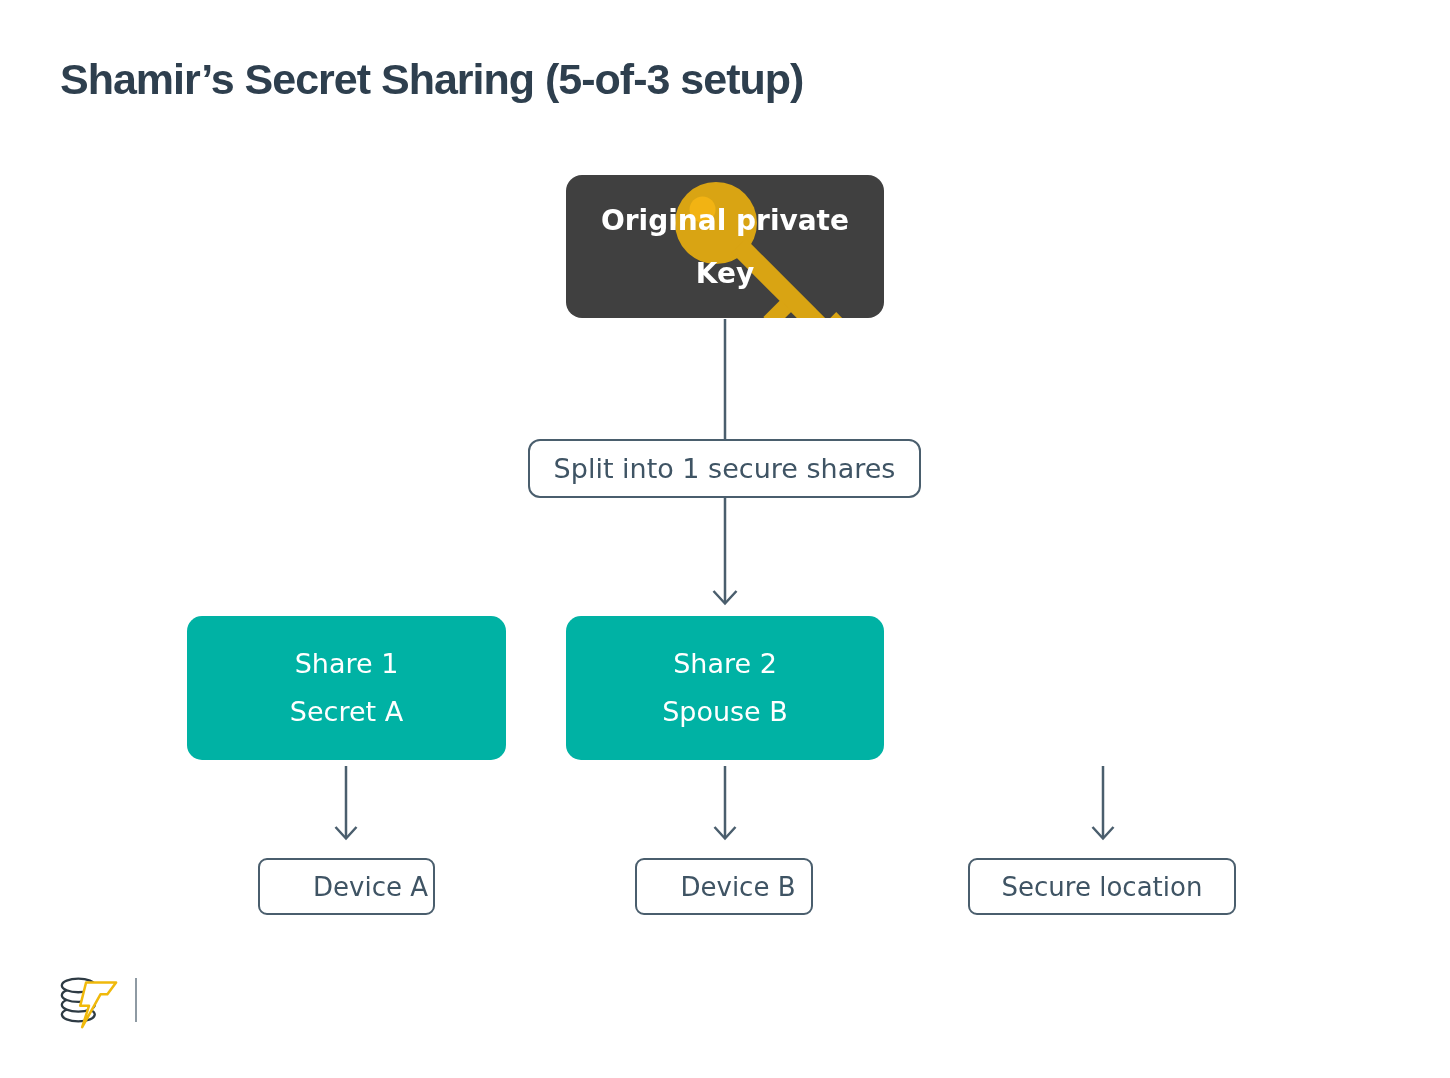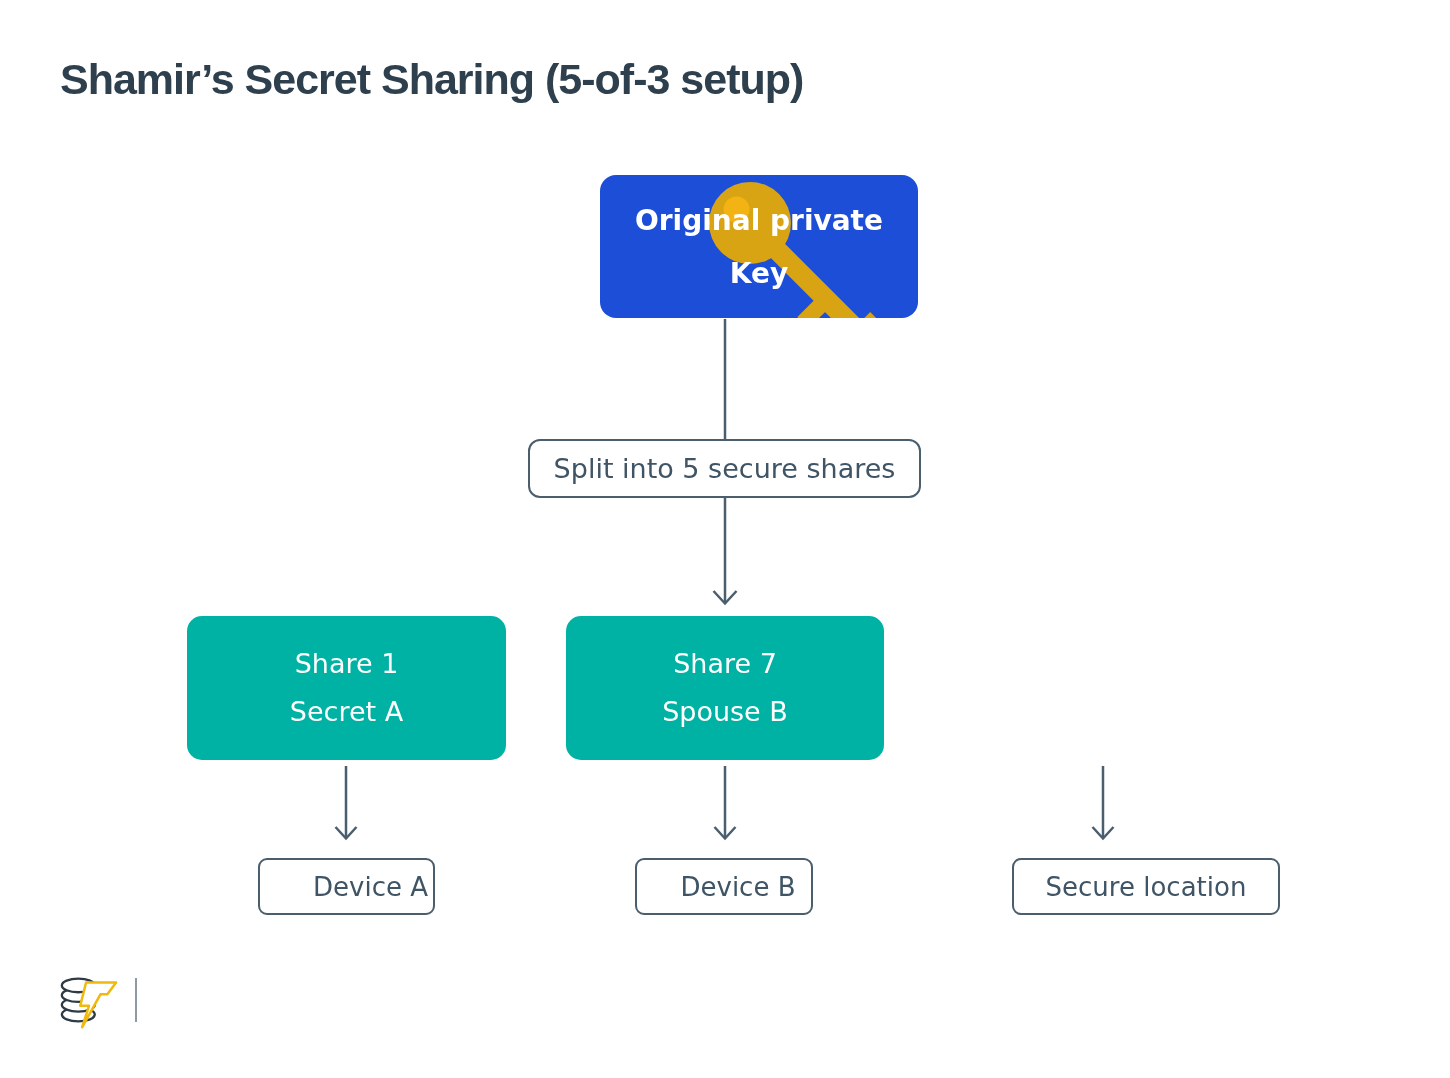--- a/index.html
+++ b/index.html
@@ -30,29 +30,28 @@
     position: absolute;
     left: 0; top: 0;
     width: 1450px; height: 1078px;
     z-index: 0;
   }
 
   .node { position: absolute; display: flex; flex-direction: column; align-items: center; justify-content: center; z-index: 1; }
 
   .node.root {
     left: 566px; top: 175px; width: 318px; height: 143px;
-    background: #1d4ed8;
+    background: #404040;
     border-radius: 16px;
     color: #ffffff;
     font-weight: 700;
     font-size: 28px;
     line-height: 53px;
     text-align: center;
     overflow: hidden;
-    margin-left: 34px;
   }
   .node.root .label-line { position: relative; z-index: 2; }
   .key-art { position: absolute; left: 0; top: 0; width: 100%; height: 100%; z-index: 1; }
 
   .node.outline {
     background: #ffffff;
     border: 2.5px solid #4A5E6D;
     color: #3F5464;
   }
   .node.split {
@@ -75,21 +74,21 @@
   .node.share-2 { left: 566px; }
   .node.share-3 { left: 944px; }
 
   .node.target {
     top: 858px; height: 57px;
     border-radius: 9px;
     font-size: 26px;
   }
   .node.target-1 { left: 258px; width: 177px; padding-left: 48px; }
   .node.target-2 { left: 635px; width: 178px; padding-left: 28px; }
-  .node.target-3 { left: 968px; width: 268px; margin-left: 44px; }
+  .node.target-3 { left: 968px; width: 268px; }
 
   .footer {
     position: absolute;
     left: 57px; top: 968px;
     display: flex;
     align-items: center;
     z-index: 1;
   }
   .footer .logo { width: 62px; height: 64px; }
   .footer .divider {
@@ -142,29 +141,29 @@
         <rect x="117" y="148" width="24" height="16"></rect>
         <rect x="117" y="178" width="24" height="16"></rect>
         <rect x="140" y="196" width="32" height="18"></rect>
       </g>
     </svg>
     <span class="label-line">Original private</span>
     <span class="label-line">Key</span>
   </div>
 
   <div class="node outline split">
-    <span>Split into 5 secure shares</span>
+    <span>Split into 1 secure shares</span>
   </div>
 
   <div class="node share share-1">
     <span class="share-name">Share 1</span>
     <span class="share-holder">Secret A</span>
   </div>
   <div class="node share share-2">
-    <span class="share-name">Share 7</span>
+    <span class="share-name">Share 2</span>
     <span class="share-holder">Spouse B</span>
   </div>
 
   <div class="node outline target target-1">
     <span>Device A</span>
   </div>
   <div class="node outline target target-2">
     <span>Device B</span>
   </div>
   <div class="node outline target target-3">

